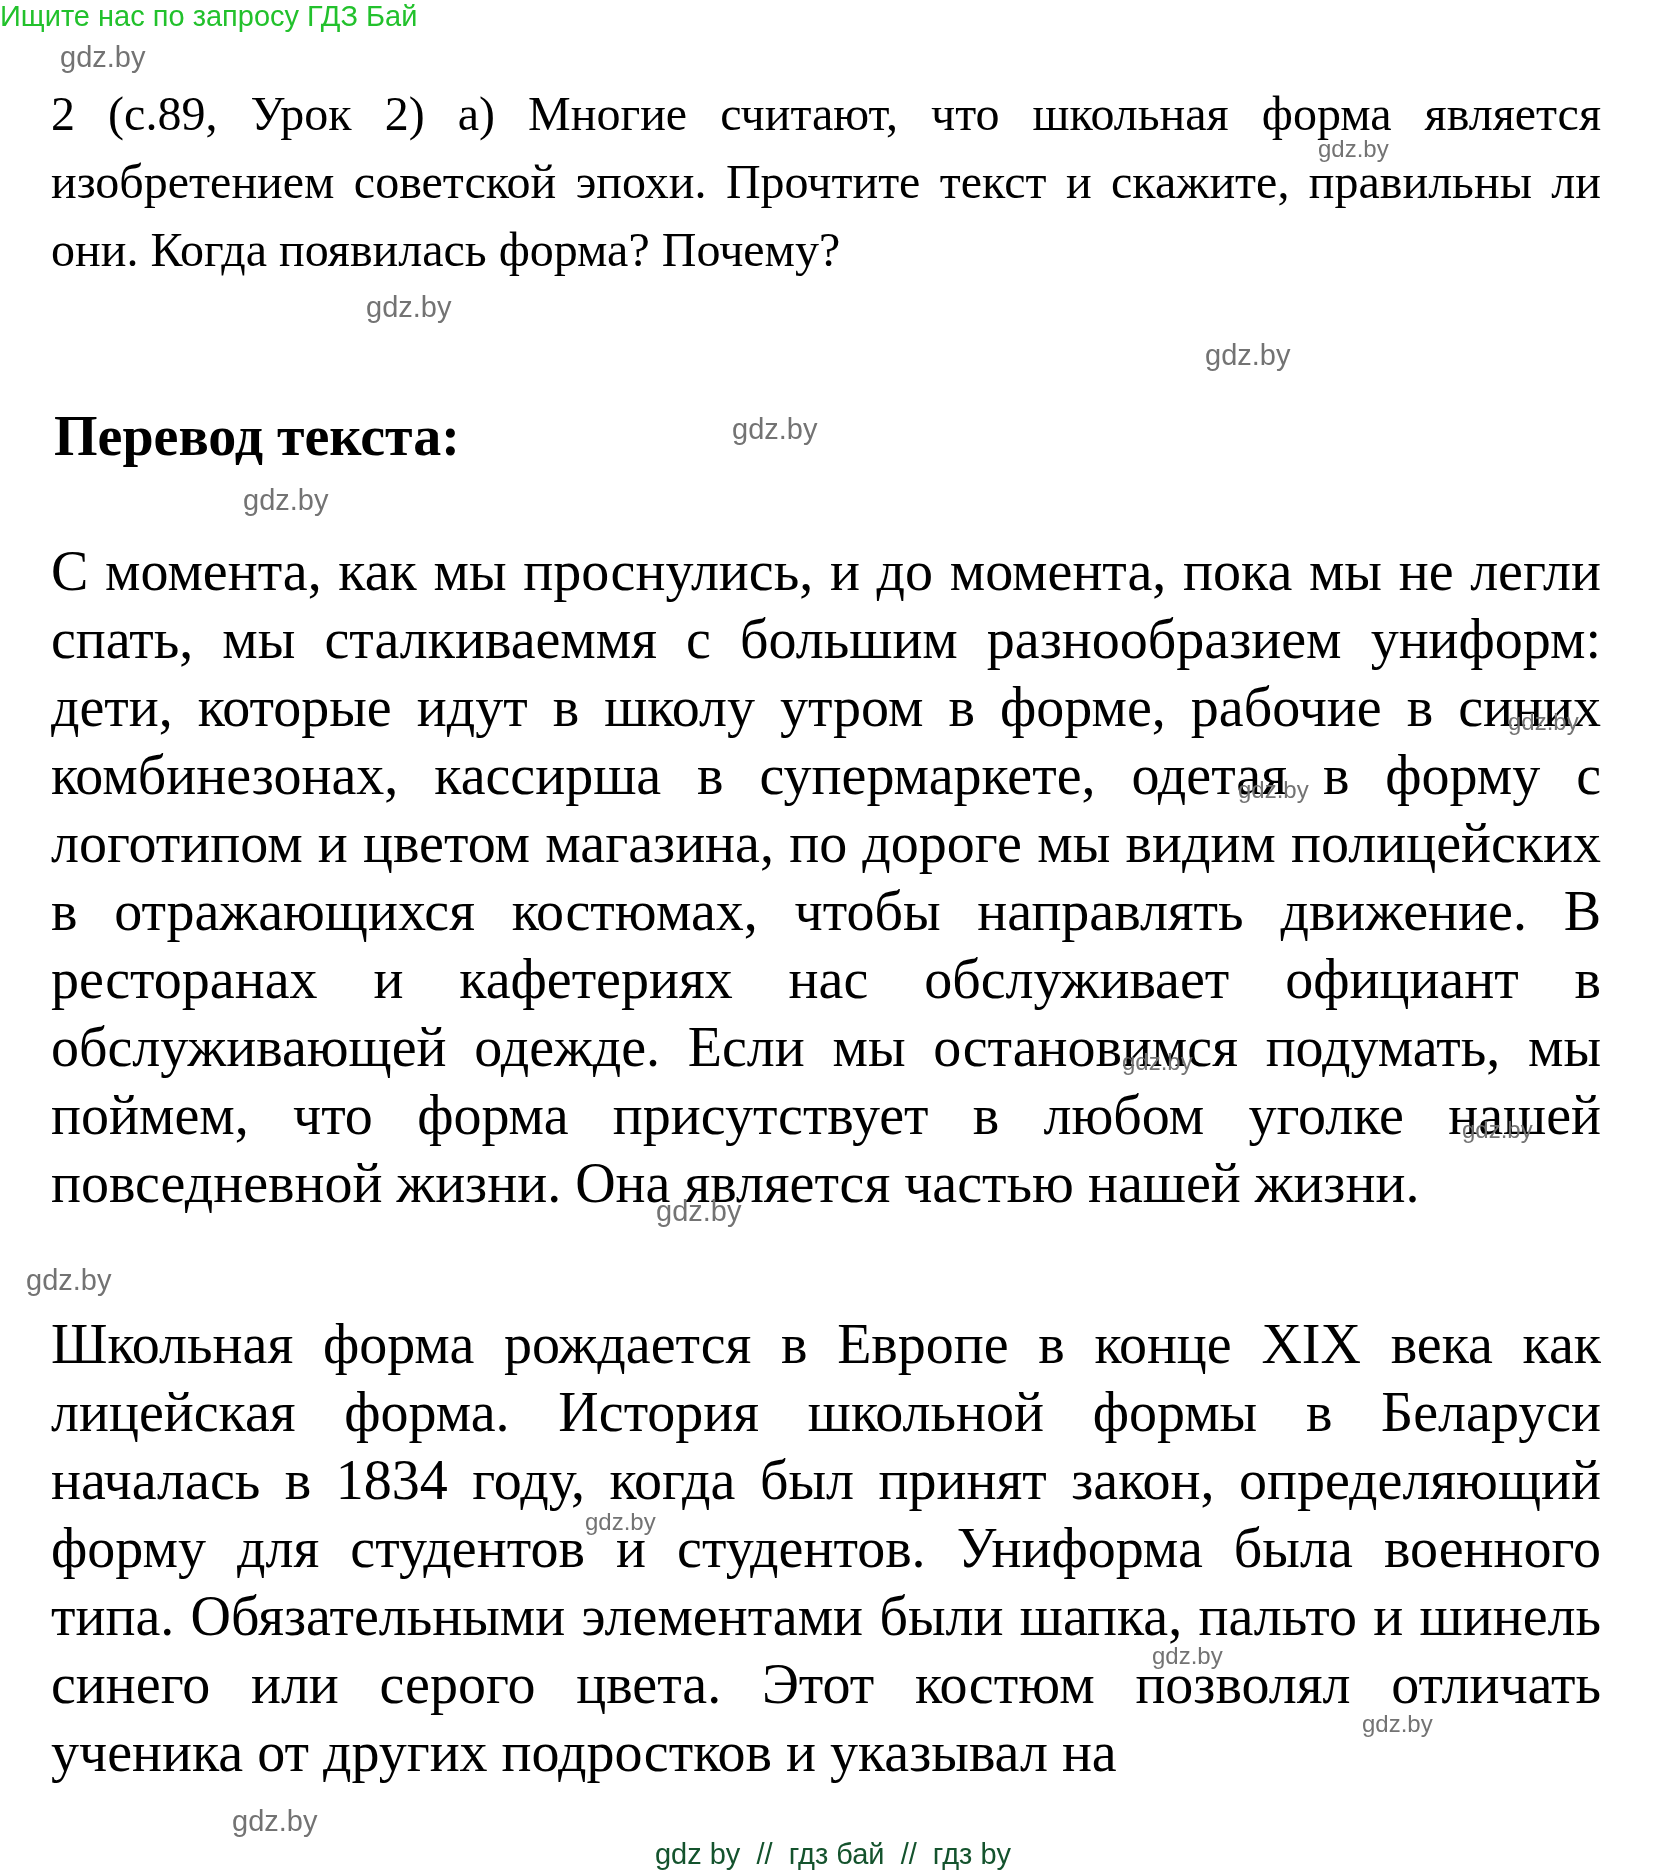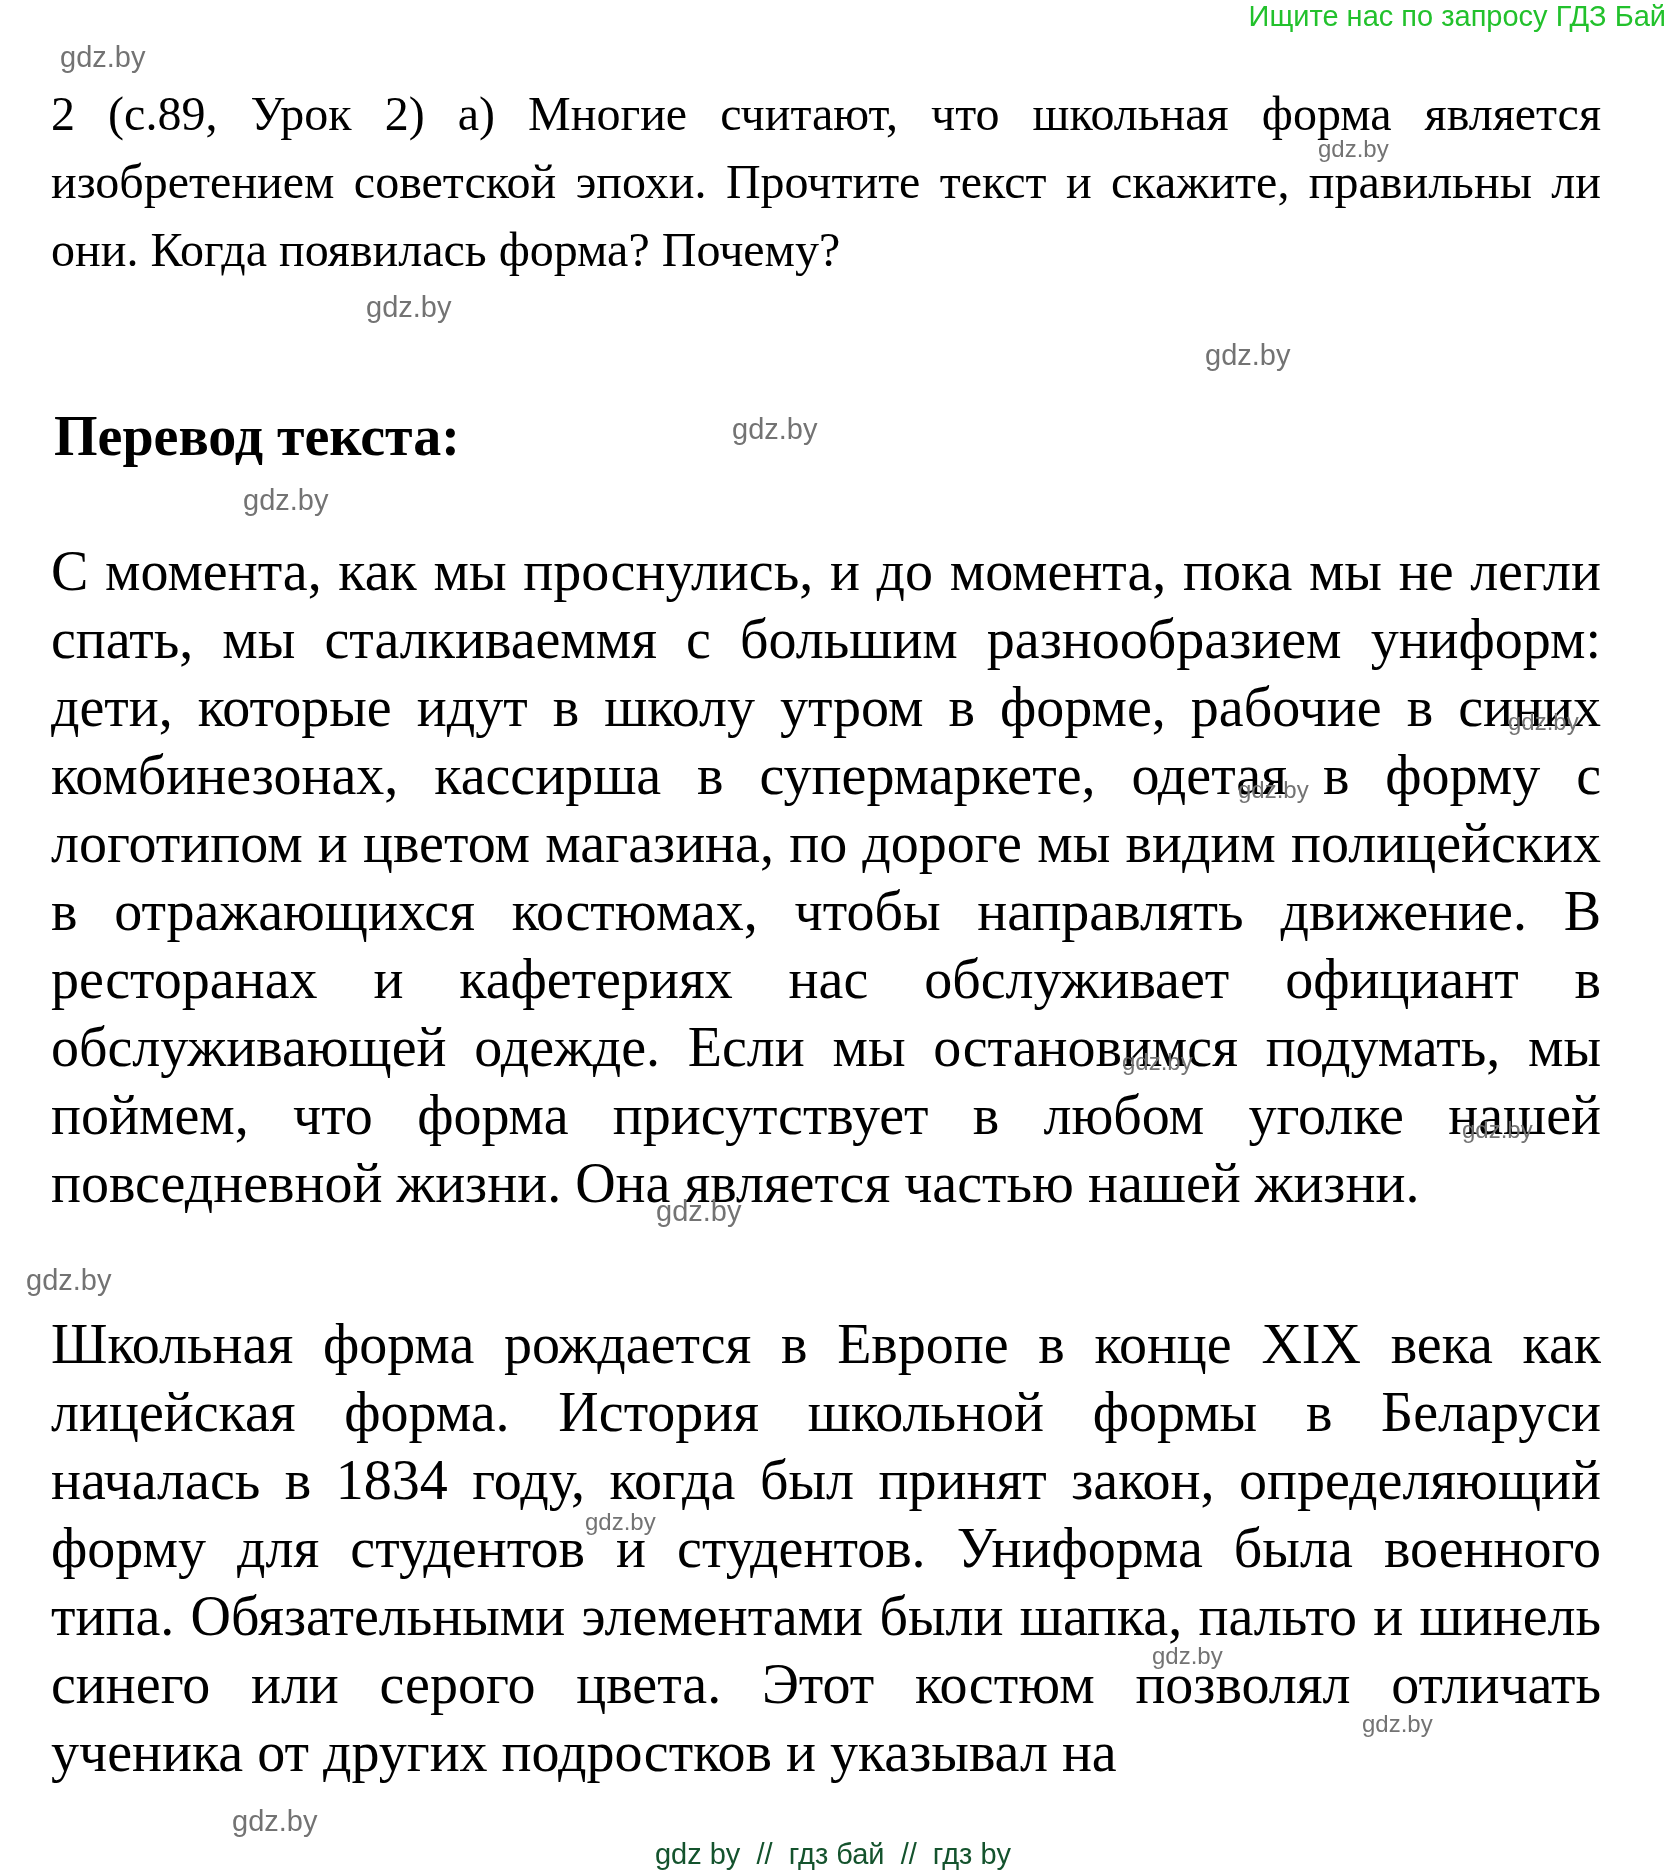--- a/index.html
+++ b/index.html
@@ -13,21 +13,21 @@
       position: relative;
       overflow: hidden;
       font-family: "Liberation Serif", serif;
       color: #000;
     }
     .banner-top {
       position: absolute;
       top: 0px;
       left: 0;
       width: 1666px;
-      text-align: right;
+      text-align: left;
       font-family: "Liberation Sans", sans-serif;
       font-size: 29px;
       line-height: 32px;
       color: #22c12c;
     }
     .banner-bottom {
       position: absolute;
       top: 1858px;
       left: 0;
       width: 1666px;

